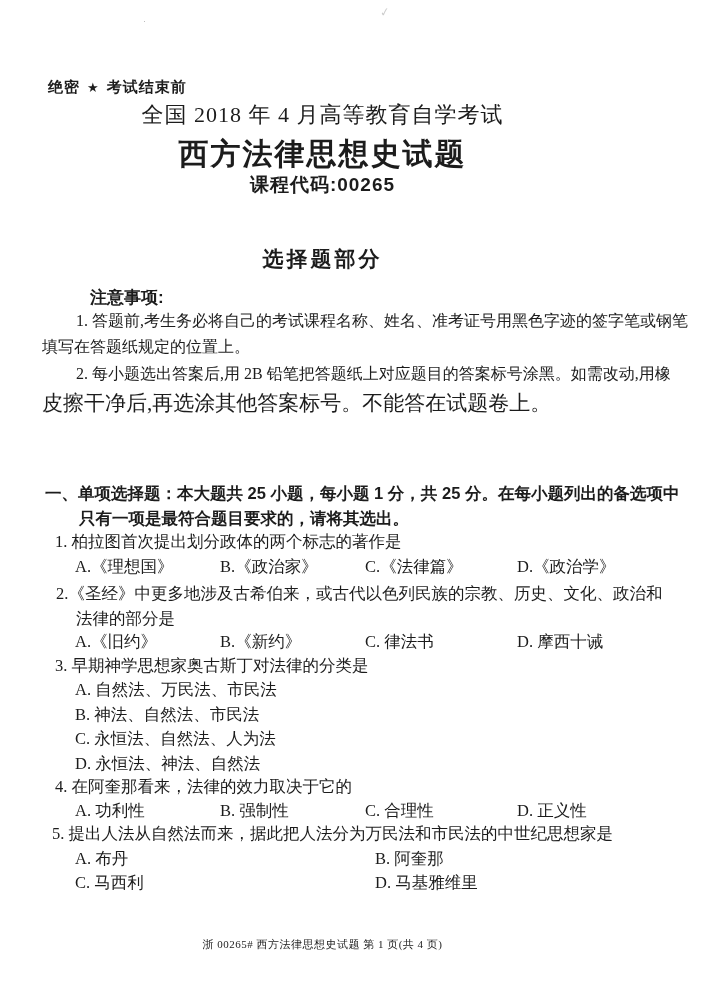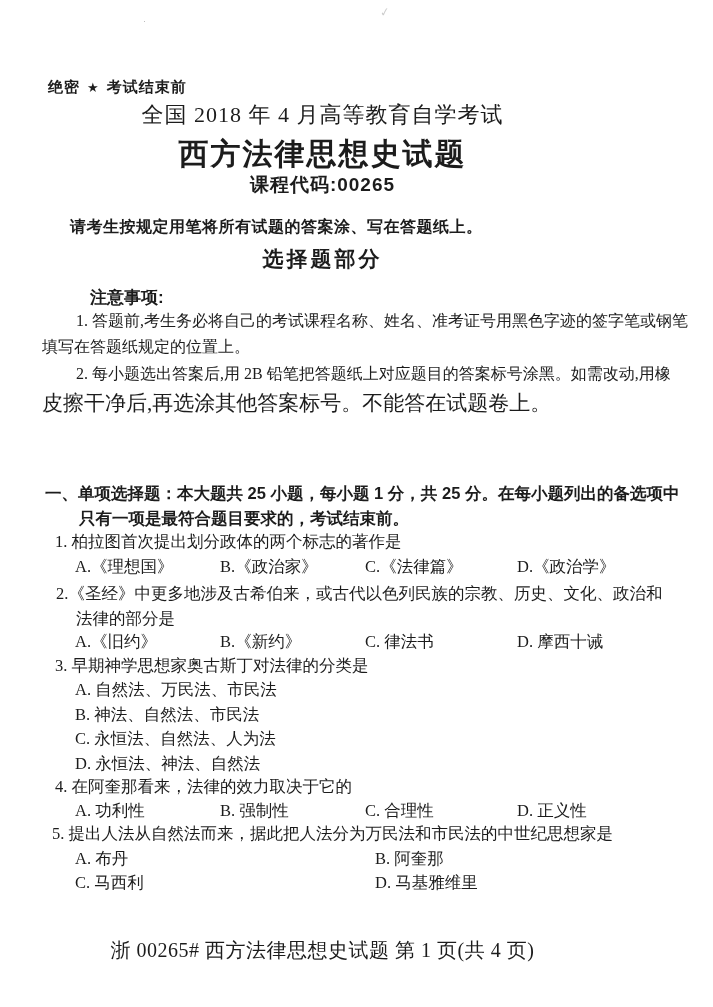--- a/index.html
+++ b/index.html
@@ -51,49 +51,48 @@
   .optrow{position:absolute;left:0;width:713px;height:25px;}
   .optrow span{position:absolute;white-space:nowrap;font-size:16.5px;line-height:1.25;}
   .r-q1{top:557px;padding-left:12px;} .r-q2{top:632px;} .r-q4{top:801px;}
   .r-q5a{top:849px;} .r-q5b{top:873px;}
   .oc1{left:75px;} .oc2{left:220px;} .oc3{left:365px;} .oc4{left:517px;}
   .ocA{left:75px;} .ocB{left:375px;}
 
   .q3opt{left:75px;font-size:16.5px;}
   .q3o1{top:680px;} .q3o2{top:705px;} .q3o3{top:729px;} .q3o4{top:754px;}
 
-  .footer{top:938px;font-size:20px;letter-spacing:0.5px;}
+  .footer{top:938px;font-size:11px;letter-spacing:0.5px;}
 </style>
 </head>
 <body>
 
 <div class="page">
 
   <div class="artifact artifact-dot">·</div>
   <div class="artifact artifact-check">✓</div>
 
   <div class="line sans classification">
     <span>绝密</span><span class="star">★</span><span>考试结束前</span>
   </div>
 
   <div class="line center exam-title">全国 2018 年 4 月高等教育自学考试</div>
   <div class="line center sans paper-title">西方法律思想史试题</div>
   <div class="line center sans course-code">课程代码:00265</div>
-  <div class="line sans instruction">请考生按规定用笔将所有试题的答案涂、写在答题纸上。</div>
 
   <div class="line center sans part-heading">选择题部分</div>
 
   <div class="line sans notice-label">注意事项:</div>
   <div class="line n1l1">1. 答题前,考生务必将自己的考试课程名称、姓名、准考证号用黑色字迹的签字笔或钢笔</div>
   <div class="line n1l2">填写在答题纸规定的位置上。</div>
   <div class="line n2l1">2. 每小题选出答案后,用 2B 铅笔把答题纸上对应题目的答案标号涂黑。如需改动,用橡</div>
   <div class="line n2l2">皮擦干净后,再选涂其他答案标号。不能答在试题卷上。</div>
 
   <div class="line sans h1">一、单项选择题：本大题共 25 小题，每小题 1 分，共 25 分。在每小题列出的备选项中</div>
-  <div class="line sans h2">只有一项是最符合题目要求的，考试结束前。</div>
+  <div class="line sans h2">只有一项是最符合题目要求的，请将其选出。</div>
 
   <div class="line stem q1stem">1. 柏拉图首次提出划分政体的两个标志的著作是</div>
   <div class="optrow r-q1">
     <span class="oc1">A.《理想国》</span>
     <span class="oc2">B.《政治家》</span>
     <span class="oc3">C.《法律篇》</span>
     <span class="oc4">D.《政治学》</span>
   </div>
 
   <div class="line stem q2s1">2.《圣经》中更多地涉及古希伯来，或古代以色列民族的宗教、历史、文化、政治和</div>

